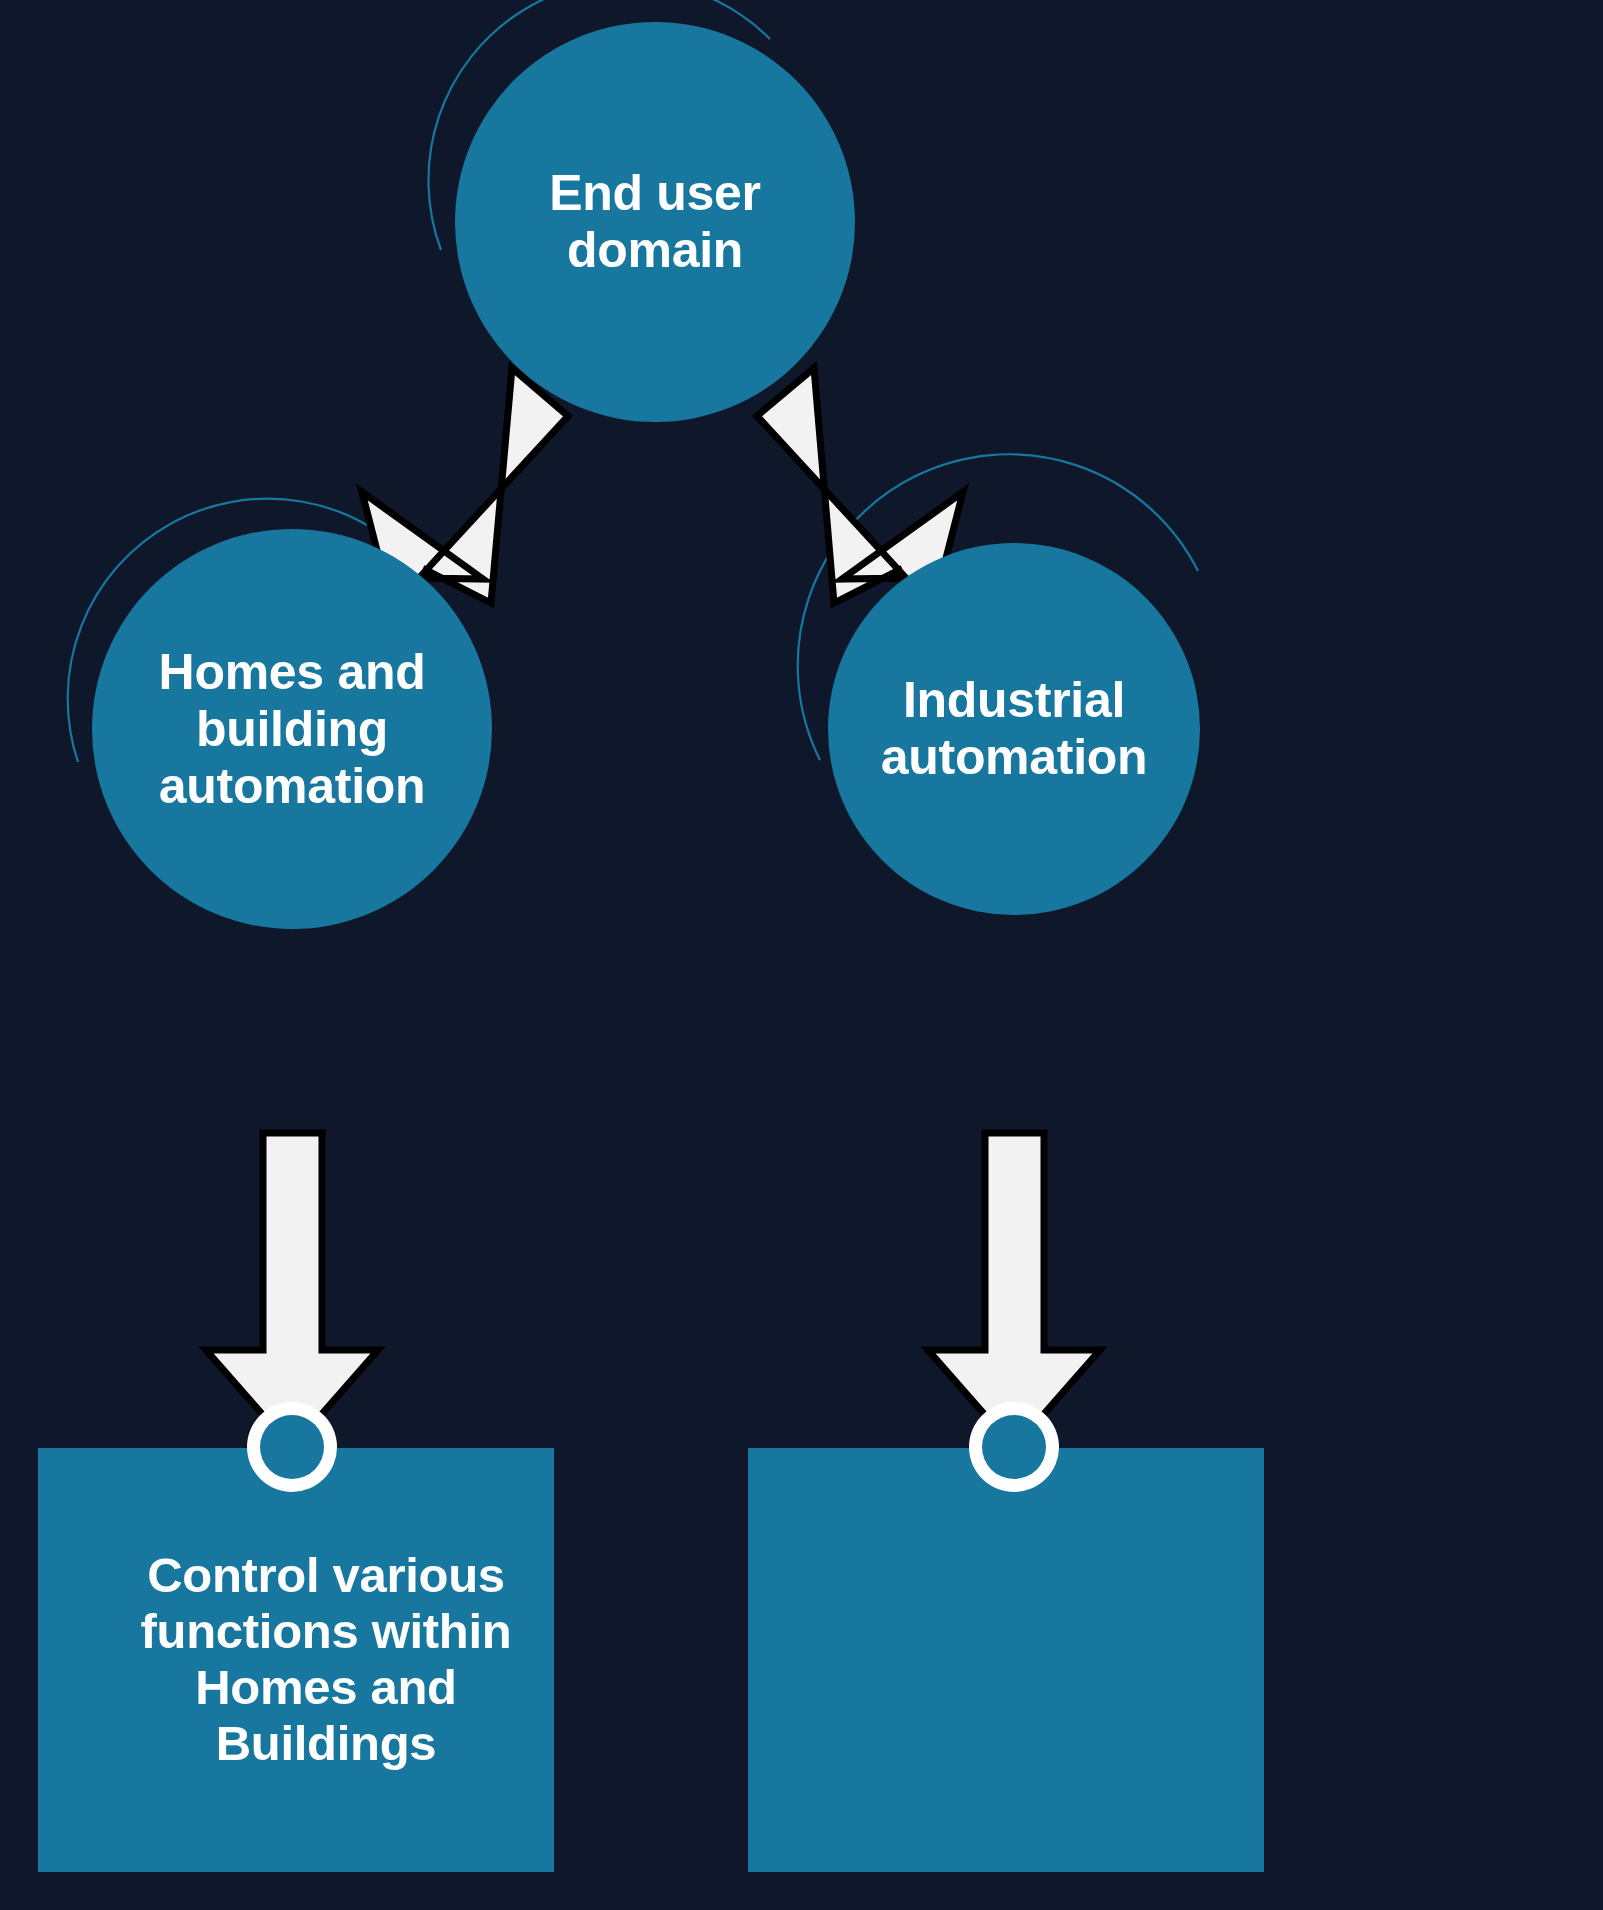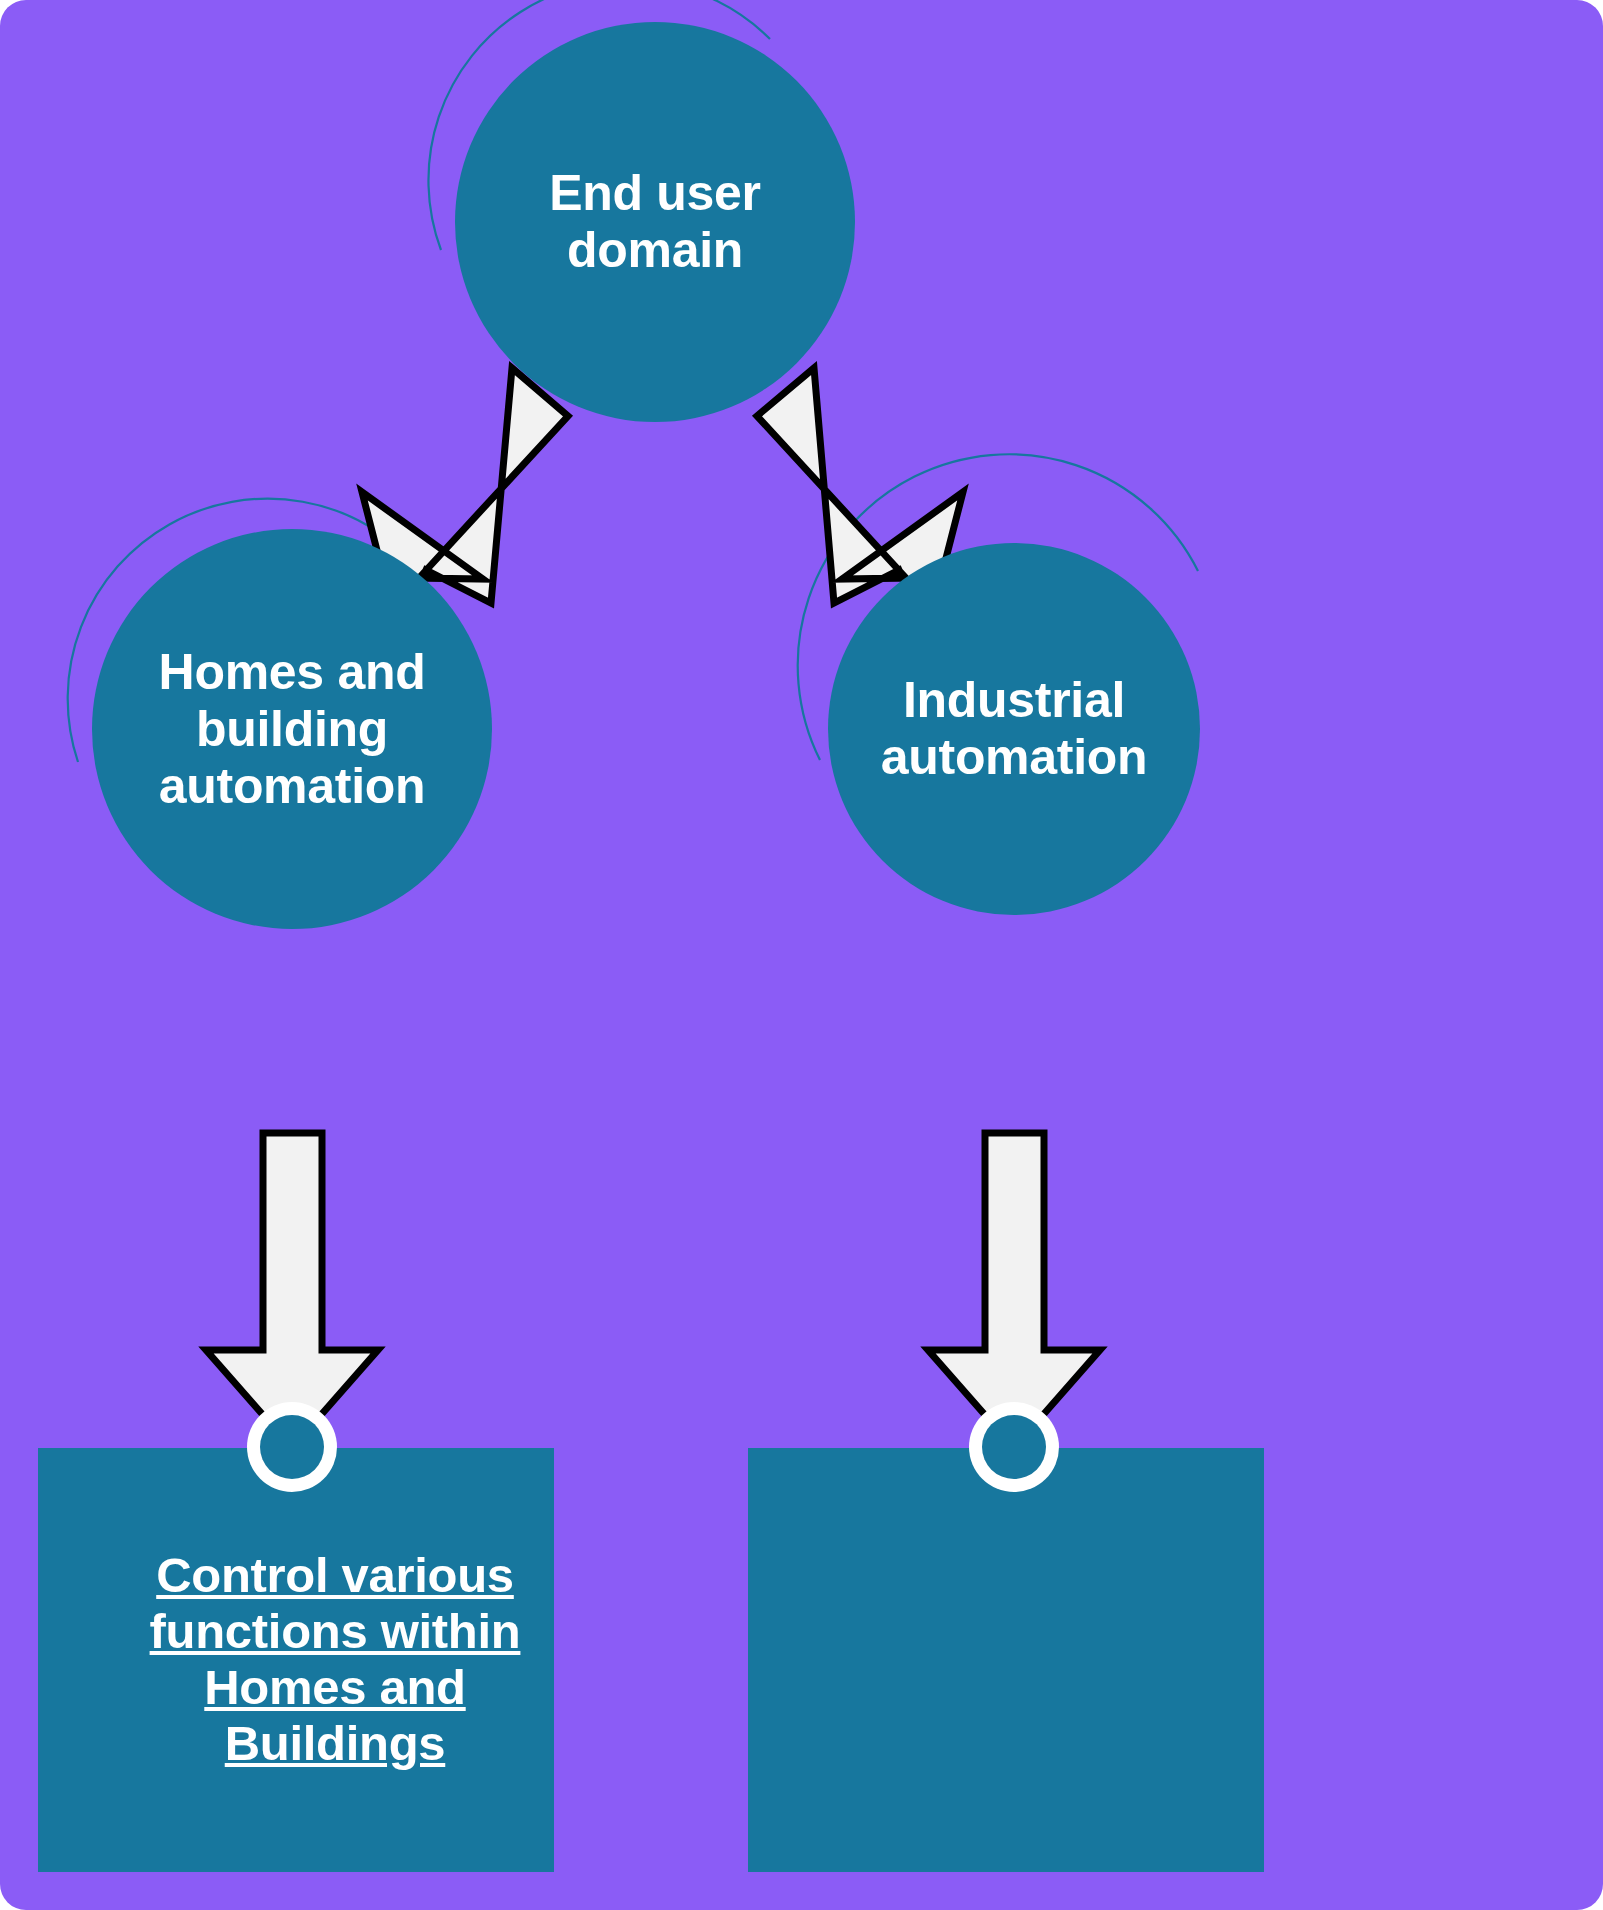--- a/index.html
+++ b/index.html
@@ -7,23 +7,22 @@
     padding: 0;
     background: #ffffff;
   }
   body {
     font-family: "Liberation Sans", sans-serif;
   }
   #canvas {
     position: relative;
     width: 1603px;
     height: 1910px;
-    background: #8b5cf6;
+    background: #0f172a;
     overflow: hidden;
-    border-radius: 26px;
   }
   #diagram-svg {
     position: absolute;
     left: 0;
     top: 0;
     width: 1603px;
     height: 1910px;
   }
   .node-label {
     position: absolute;
@@ -139,19 +138,19 @@
   <div class="node-label circle-label" style="left:455px; top:122px; width:400px; height:200px;">End user
 domain</div>
 
   <div class="node-label circle-label" style="left:92px; top:605px; width:400px; height:248px;">Homes and
 building
 automation</div>
 
   <div class="node-label circle-label" style="left:828px; top:630px; width:372px; height:198px;">Industrial
 automation</div>
 
-  <div class="node-label box-label" style="left:53px; top:1490px; width:564px; height:340px;text-decoration:underline;">Control various
+  <div class="node-label box-label" style="left:44px; top:1490px; width:564px; height:340px;">Control various
 functions within
 Homes and
 Buildings</div>
 
 
 </div>
 
 </body></html>

